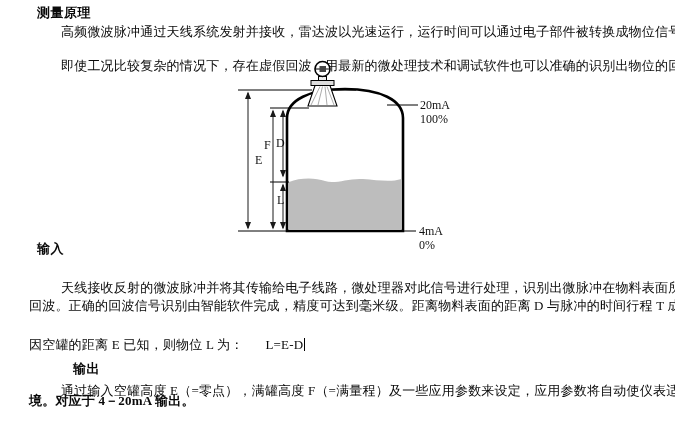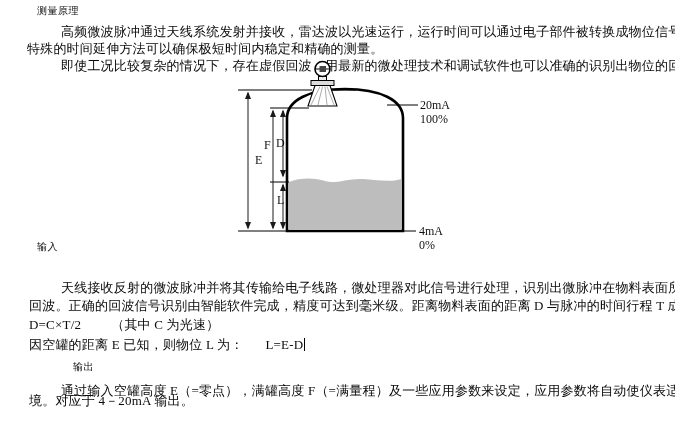--- a/index.html
+++ b/index.html
@@ -13,22 +13,22 @@
   }
   .line{
     position:absolute;
     font-size:13px;
     line-height:15px;
     white-space:nowrap;
     letter-spacing:0.2px;
   }
   .heading{
     position:absolute;
-    font-size:10px;
-    font-weight:normal;
+    font-size:13px;
+    font-weight:bold;
     white-space:nowrap;
     letter-spacing:0.5px;
   }
   .formula{font-family:"Liberation Serif","DejaVu Serif",serif;}
   .note-gap{margin-left:30px;}
   .lvl-gap{margin-left:22px;font-family:Liberation Serif, serif;}
   .cursor{
     display:inline-block;
     width:1px;height:13px;
     background:#000;
@@ -44,21 +44,20 @@
   .ahead{fill:#1a1a1a;stroke:none;}
   .hatch{stroke:#888;stroke-width:0.7;}
 </style>
 </head>
 <body>
 
 <div id="page">
 
   <div class="heading" style="left:37px;top:4px;">测量原理</div>
   <div class="line" style="left:61px;top:24px;">高频微波脉冲通过天线系统发射并接收，雷达波以光速运行，运行时间可以通过电子部件被转换成物位信号。一种</div>
-  <div class="line" style="left:27px;top:41px;">特殊的时间延伸方法可以确保极短时间内稳定和精确的测量。</div>
   <div class="line" style="left:61px;top:58px;">即使工况比较复杂的情况下，存在虚假回波，用最新的微处理技术和调试软件也可以准确的识别出物位的回波。</div>
 
   <svg id="diagram" width="250" height="200" viewBox="0 0 250 200">
 
     <line class="thin" x1="8" y1="32" x2="82" y2="32"></line>
     <line class="thin" x1="103" y1="32" x2="126" y2="32"></line>
     <line class="thin" x1="40" y1="50" x2="79" y2="50"></line>
     <line class="thin" x1="8" y1="173" x2="186" y2="173"></line>
     <line class="thin" x1="40" y1="124" x2="59" y2="124"></line>
 
@@ -115,24 +114,21 @@
 
     <g>
       <text class="malabel" x="189" y="177">4mA</text>
       <text class="malabel" x="189" y="191">0%</text>
     </g>
   </svg>
 
   <div class="heading" style="left:37px;top:240px;">输入</div>
   <div class="line" style="left:61px;top:280px;">天线接收反射的微波脉冲并将其传输给电子线路，微处理器对此信号进行处理，识别出微脉冲在物料表面所产生的</div>
   <div class="line" style="left:29px;top:298px;">回波。正确的回波信号识别由智能软件完成，精度可达到毫米级。距离物料表面的距离 D 与脉冲的时间行程 T 成正比：</div>
-  <div class="line" style="left:29px;top:317px;">
-    <span class="formula">D=C×T/2</span><span class="note-gap">（其中 C 为光速）</span>
-  </div>
   <div class="line" style="left:29px;top:337px;">
     <span>因空罐的距离 E 已知，则物位 L 为：</span><span class="formula lvl-gap">L=E-D</span><span class="cursor"></span>
   </div>
 
   <div class="heading" style="left:37px;top:360px;margin-left:36px;">输出</div>
   <div class="line" style="left:61px;top:383px;">通过输入空罐高度 E（=零点），满罐高度 F（=满量程）及一些应用参数来设定，应用参数将自动使仪表适应测量环</div>
-  <div class="line" style="left:29px;top:393px;">境。对应于 4－20mA 输出。</div>
+  <div class="line" style="left:29px;top:393px;font-weight:bold;">境。对应于 4－20mA 输出。</div>
 
 </div>
 
 </body></html>

